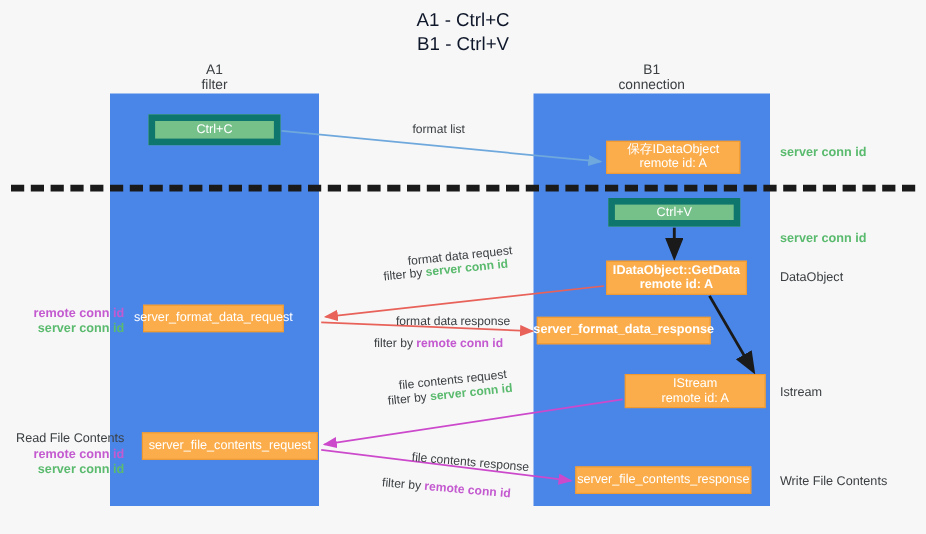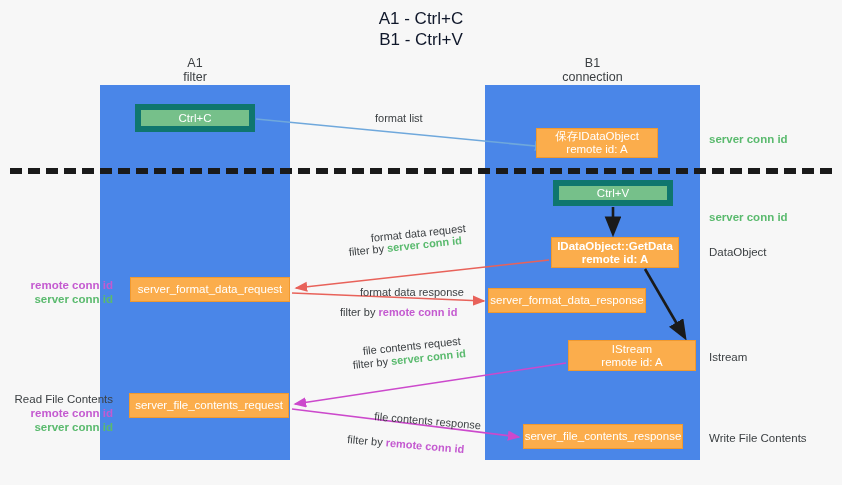--- a/index.html
+++ b/index.html
@@ -45,25 +45,25 @@
   .node{
     box-sizing:border-box;
     display:flex;flex-direction:column;align-items:center;justify-content:center;
     color:#ffffff;font-size:11.5px;line-height:13px;text-align:center;
   }
   .node.green{background:#76c08a;border:6px solid #0f766e;}
   .node.orange{background:#fbad4c;border:1px solid #f0992f;}
   .node .l2{font-size:11.5px;}
 
   #node-ctrlc{left:135px;top:104px;width:120px;height:28px;}
-  #node-saveido{left:536px;top:128px;width:122px;height:30px;}
+  #node-saveido{left:551px;top:128px;width:122px;height:30px;}
   #node-ctrlv{left:553px;top:180px;width:120px;height:26px;}
   #node-getdata{left:551px;top:237px;width:128px;height:31px;font-weight:bold;}
-  #node-fmt-req{left:130px;top:277px;width:160px;height:25px;}
-  #node-fmt-resp{left:488px;top:288px;width:158px;height:25px;}
+  #node-fmt-req{left:130px;top:277px;width:128px;height:25px;}
+  #node-fmt-resp{left:488px;top:288px;width:158px;height:25px;font-weight:bold;}
   #node-istream{left:568px;top:340px;width:128px;height:31px;}
   #node-file-req{left:129px;top:393px;width:160px;height:25px;}
   #node-file-resp{left:523px;top:424px;width:160px;height:25px;}
 
   
   .note{font-size:11.5px;line-height:14px;color:#3c4043;}
   .green-t{color:#5aba6e;font-weight:bold;}
   .magenta-t{color:#c45ad0;font-weight:bold;}
   .plain-t{color:#3c4043;}
 

